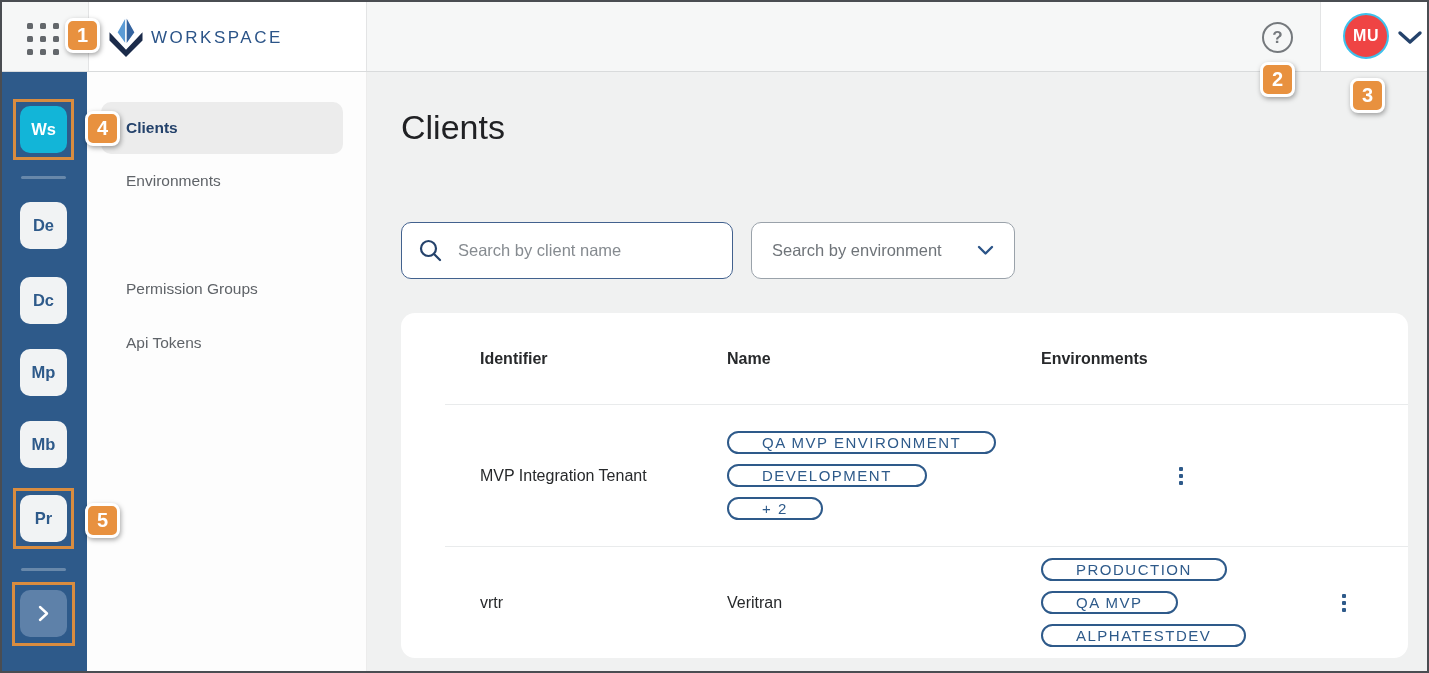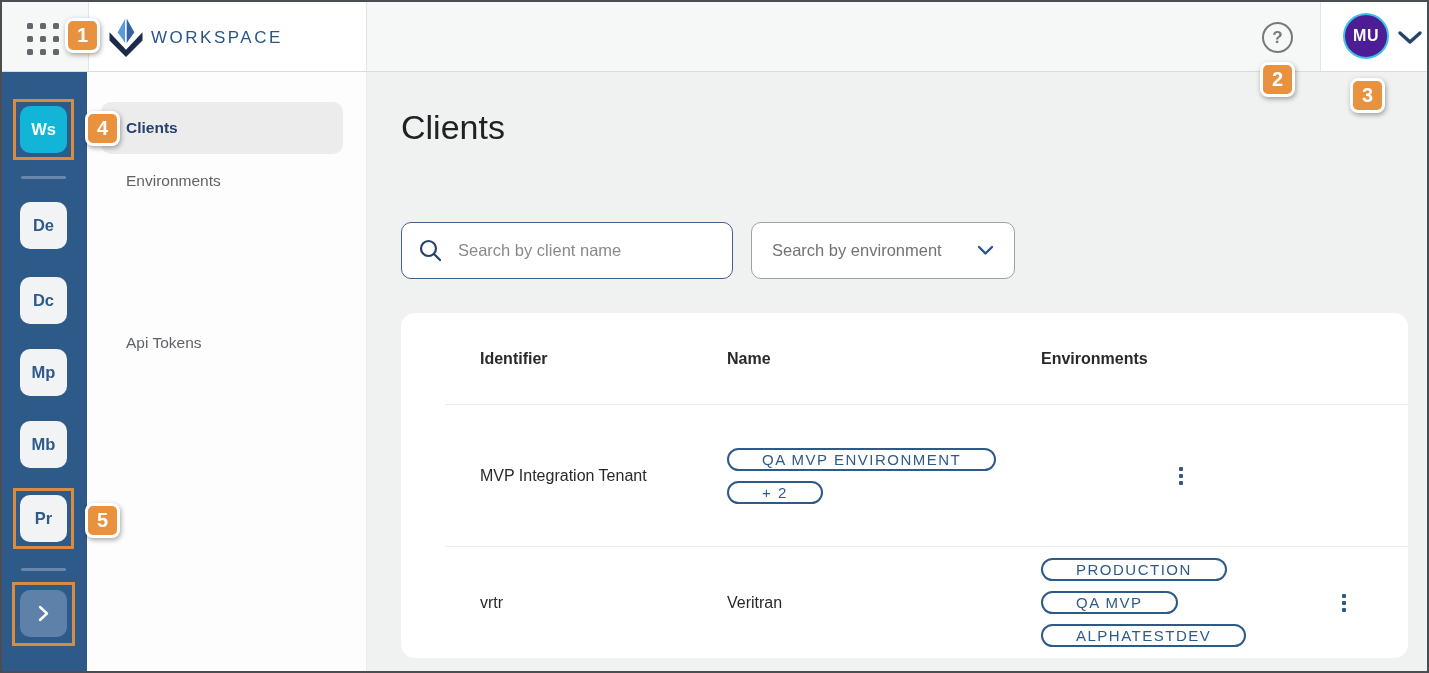--- a/index.html
+++ b/index.html
@@ -18,21 +18,21 @@
                grid-template-columns:repeat(3,6px); grid-gap:7px; cursor:pointer; }
   .grid-icon .dot { width:6px; height:6px; background:#63676b; border-radius:1.5px; }
   .logo { position:absolute; left:17px; top:12px; }
   .brand { position:absolute; left:62px; top:26px; font-size:17px; font-weight:400;
            letter-spacing:2.5px; color:#2b5488; }
   .help-btn { position:absolute; left:1260px; top:20px; width:31px; height:31px;
               border:2px solid #75797d; border-radius:50%; color:#75797d;
               display:flex; align-items:center; justify-content:center;
               font-size:17px; font-weight:600; cursor:pointer; background:transparent; }
   .avatar { position:absolute; left:22px; top:11px; width:46px; height:46px;
-            border-radius:50%; background:#4c1d95; border:2px solid #3ec1ec;
+            border-radius:50%; background:#ef4444; border:2px solid #3ec1ec;
             color:#ffffff; font-weight:700; font-size:16px; letter-spacing:.5px;
             display:flex; align-items:center; justify-content:center; cursor:pointer; }
   .avatar-chevron { position:absolute; left:76px; top:28px; cursor:pointer; }
 
   
   .rail { position:absolute; left:0; top:70px; width:85px; bottom:0; background:#2e5a8a; z-index:4; }
   .rail-tile { position:absolute; left:18px; width:47px; height:47px; border-radius:10px;
                display:flex; align-items:center; justify-content:center;
                font-weight:700; font-size:16.5px; cursor:pointer; }
   .tile-light { background:#f1f3f4; color:#2e5a8a; }
@@ -141,20 +141,21 @@
     <div class="rail-tile tile-expand" style="top:518px">
       <svg width="17" height="17" viewBox="0 0 17 17">
         <polyline points="5,2 12,8.5 5,15" fill="none" stroke="#ffffff" stroke-width="2.4" stroke-linecap="round" stroke-linejoin="round"></polyline>
       </svg>
     </div>
   </div>
 
   <nav class="sidebar">
     <div class="side-item active" style="top:30px">Clients</div>
     <div class="side-item" style="top:83px">Environments</div>
+    <div class="side-item" style="top:191px">Permission Groups</div>
     <div class="side-item" style="top:245px">Api Tokens</div>
   </nav>
 
   <h1 class="page-title">Clients</h1>
 
   <div class="search-wrap">
     <span class="search-icon">
       <svg width="25" height="25" viewBox="0 0 25 25">
         <circle cx="10.5" cy="10.5" r="7.5" fill="none" stroke="#24426b" stroke-width="2.2"></circle>
         <line x1="16" y1="16" x2="22" y2="22" stroke="#24426b" stroke-width="2.2" stroke-linecap="round"></line>
@@ -175,20 +176,21 @@
       <span class="cell">Identifier</span>
       <span class="cell">Name</span>
       <span class="cell">Environments</span>
       <span></span>
     </div>
 
     <div class="trow row-1">
       <span class="cell">MVP Integration Tenant</span>
       <span class="pills">
         <span class="pill">QA MVP ENVIRONMENT</span>
+        <span class="pill">DEVELOPMENT</span>
         <span class="pill">+ 2</span>
       </span>
       <span class="kebab">
         <span class="kdot"></span>
           <span class="kdot"></span>
           <span class="kdot"></span>
       </span>
     </div>
 
     <div class="trow row-2">

